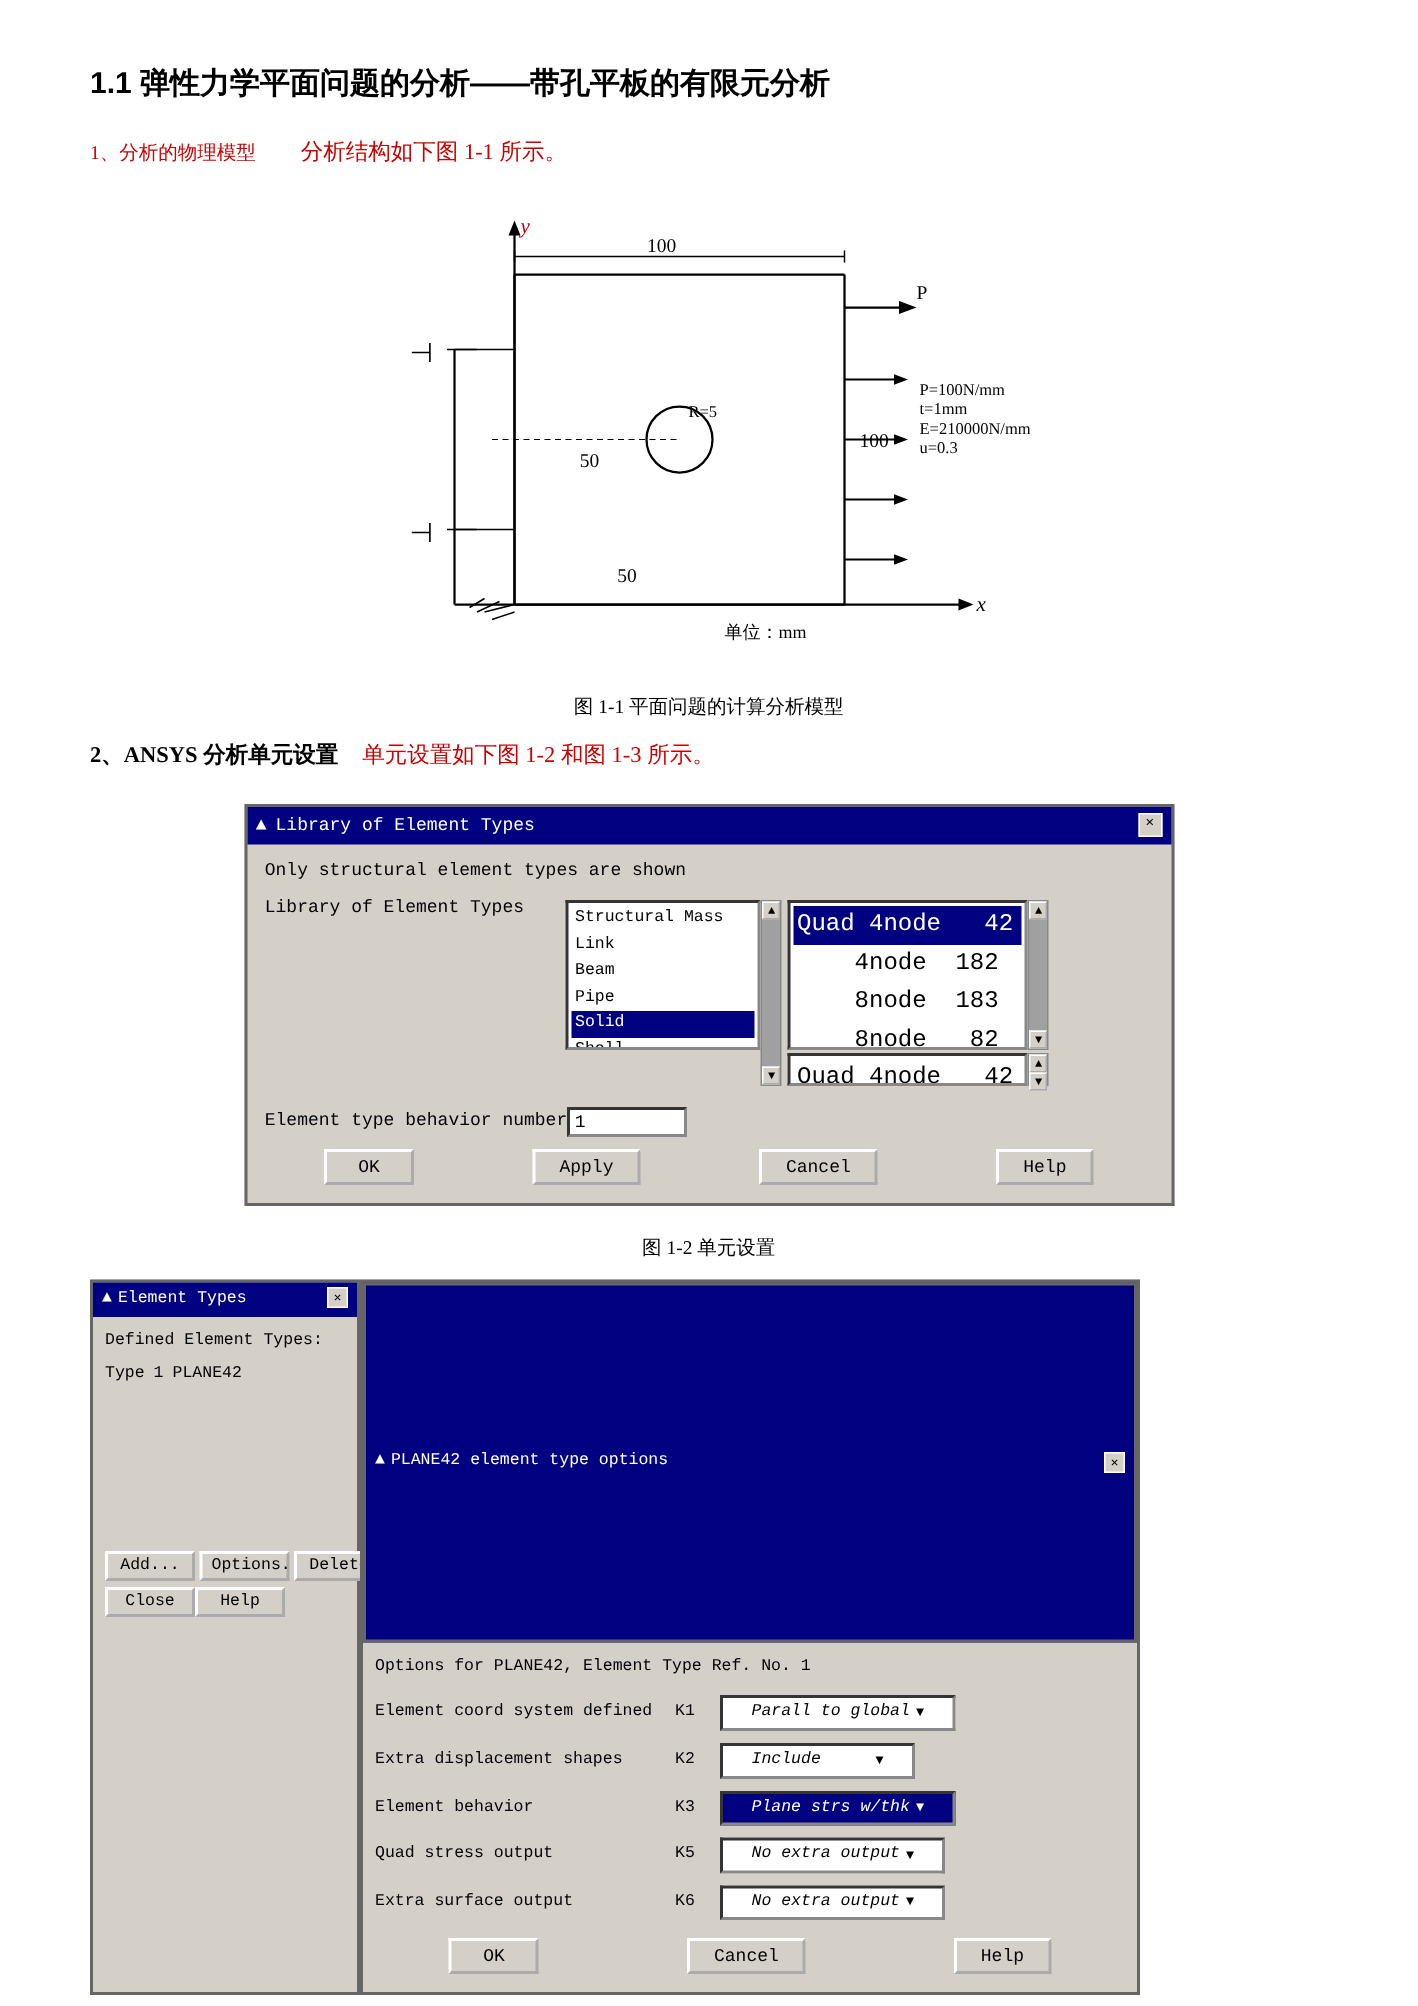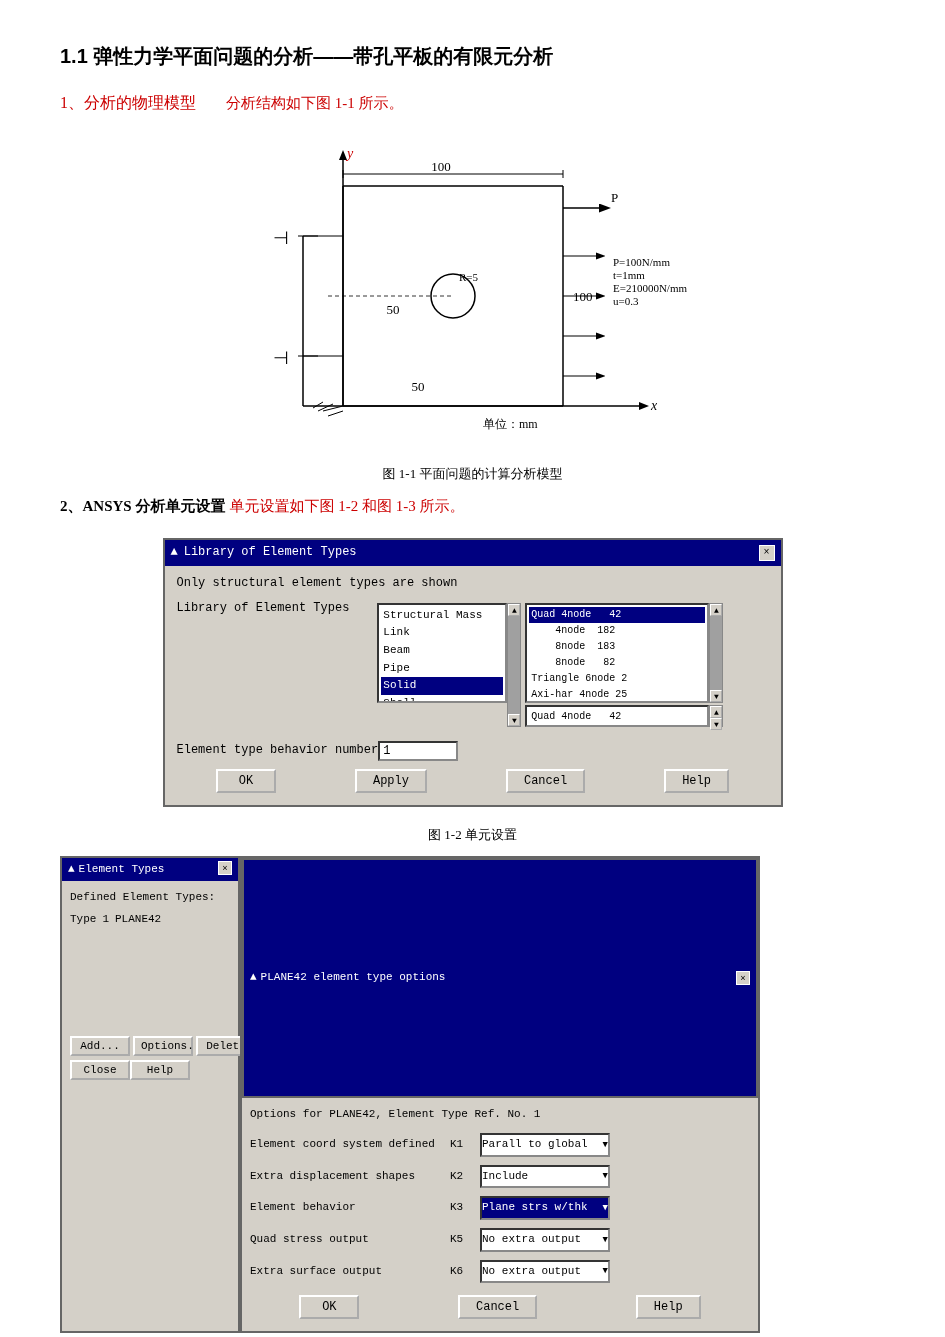--- a/index.html
+++ b/index.html
@@ -14,21 +14,21 @@
       line-height: 1.6;
     }
     .section-title {
       font-size: 20px;
       font-weight: bold;
       margin-bottom: 18px;
       font-family: "SimHei", "黑体", sans-serif;
     }
     .sub-heading {
       color: #cc0000;
-      font-size: 16px;
+      font-size: 13px;
       margin-bottom: 10px;
     }
     .diagram-area {
       display: flex;
       justify-content: center;
       margin: 10px 0 8px 0;
     }
     .fig-caption {
       text-align: center;
       font-size: 13px;
@@ -97,24 +97,24 @@
       padding: 0 2px;
       white-space: nowrap;
     }
     .list-box .list-item.selected {
       background: #000080;
       color: #fff;
     }
     .list-box2 {
       border: 2px inset #888;
       background: #fff;
-      width: 184px;
+      width: 160px;
       height: 100px;
       overflow: hidden;
-      font-size: 10px;
+      font-size: 16px;
       padding: 2px;
     }
     .list-box2 .list-item {
       padding: 0 2px;
       white-space: nowrap;
     }
     .list-box2 .list-item.selected {
       background: #000080;
       color: #fff;
     }
@@ -201,25 +201,26 @@
       font-size: 11px;
     }
     .options-key {
       min-width: 30px;
       font-size: 11px;
     }
     .options-dropdown {
       border: 2px inset #888;
       background: #fff;
       font-size: 11px;
-      padding: 1px 0;
+      padding: 1px 19px;
       min-width: 130px;
       display: flex;
       justify-content: space-between;
       align-items: center;
+      font-style: italic;
     }
     .options-dropdown.highlighted {
       background: #000080;
       color: #fff;
     }
     .dropdown-arrow {
       font-size: 9px;
       margin-left: 4px;
     }
     
@@ -308,21 +309,21 @@
     <line x1="60" y1="100" x2="100" y2="100" stroke="#000" stroke-width="1"></line>
     <line x1="60" y1="220" x2="100" y2="220" stroke="#000" stroke-width="1"></line>
 
     <text x="30" y="108" font-size="18" fill="#000">⊣</text>
     <text x="30" y="228" font-size="18" fill="#000">⊣</text>
   </svg>
 </div>
 
 <div class="fig-caption">图 1-1  平面问题的计算分析模型</div>
 
-<div style="display:flex; align-items:flex-end; gap:4px; margin-bottom:10px;">
+<div style="display:flex; align-items:flex-end; gap:16px; margin-bottom:10px;">
   <span class="ansys-heading" style="font-weight:bold; font-size:15px;">2、ANSYS 分析单元设置</span>
   <span class="ansys-heading red-text" style="color:#cc0000;">单元设置如下图 1-2 和图 1-3 所示。</span>
 </div>
 
 <div class="dialog-container">
   <div class="dialog-box">
     <div class="dialog-titlebar">
       <span>▲</span>
       <span style="flex:1; margin-left:6px;">Library of Element Types</span>
       <div class="close-btn">×</div>

